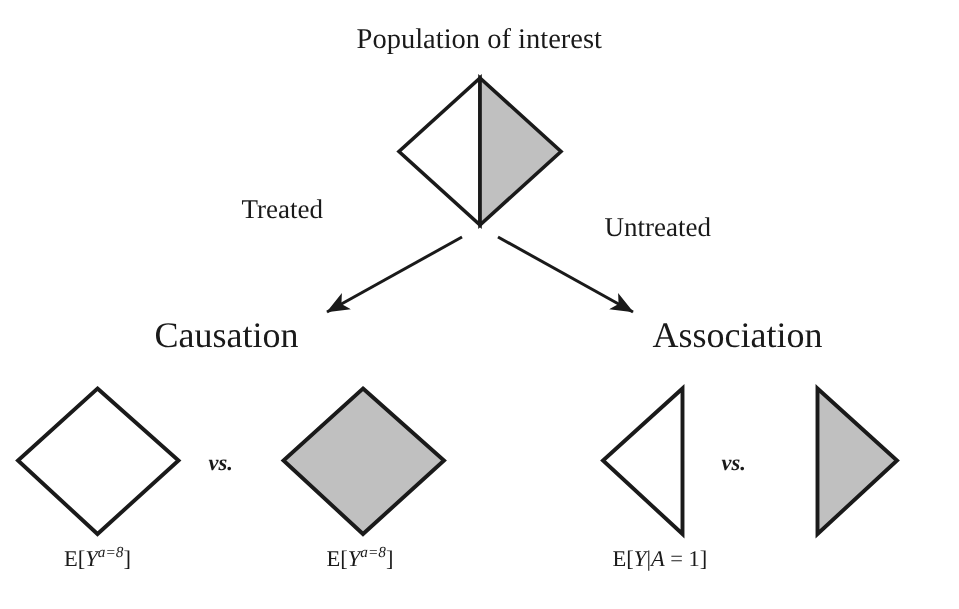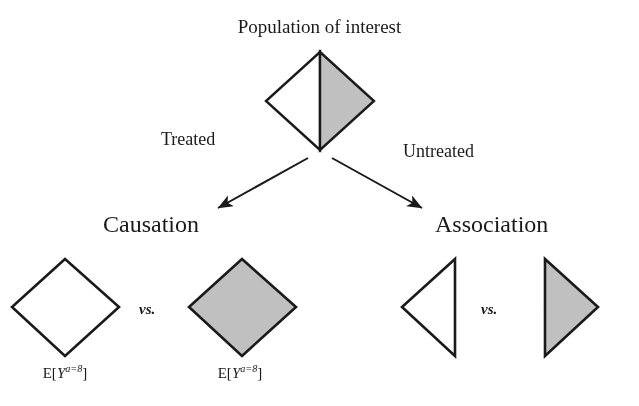--- a/index.html
+++ b/index.html
@@ -117,15 +117,18 @@
   <div class="lbl vs-lbl vs-right">vs.</div>
 
   <div class="lbl math-lbl m1">
     <span>E[</span><i>Y</i><sup><i>a=8</i></sup><span>]</span>
   </div>
 
   <div class="lbl math-lbl m2">
     <span>E[</span><i>Y</i><sup><i>a=8</i></sup><span>]</span>
   </div>
 
+  <div class="lbl math-lbl m3">
+    <span>E[</span><i>Y</i><span class="bar">|</span><i>A</i><span> = 1</span><span>]</span>
+  </div>
 
 
 </div>
 
 </body></html>

